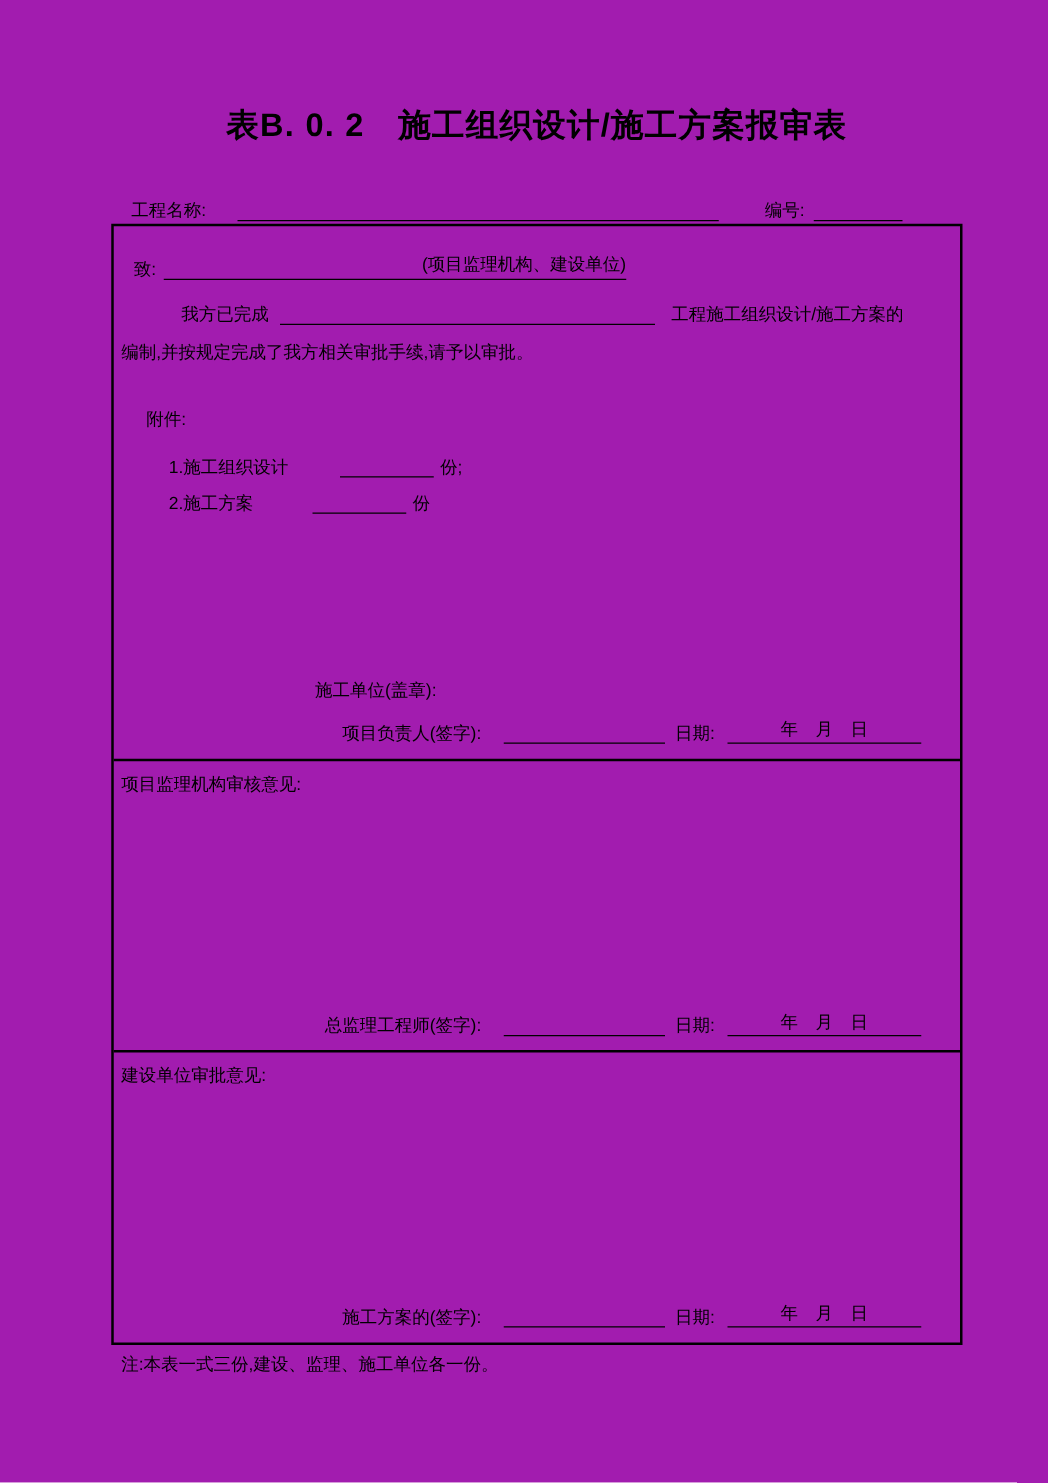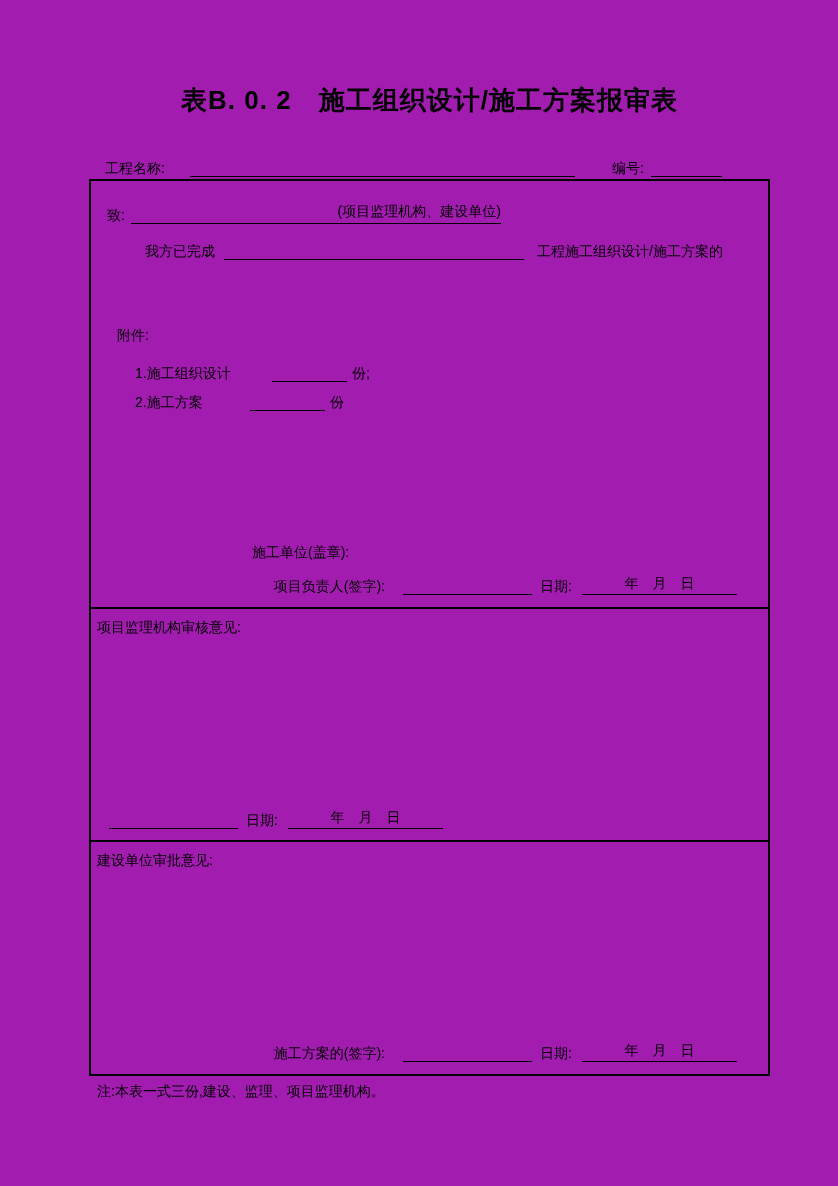--- a/index.html
+++ b/index.html
@@ -89,20 +89,21 @@
         <span>致:</span>
         <span class="u to-line"><span>(项目监理机构、建设单位)</span></span>
       </div>
 
       <div class="row completed-row">
         <span>我方已完成</span>
         <span class="u completed-line"></span>
         <span class="completed-suffix">工程施工组织设计/施工方案的</span>
       </div>
 
+      <div class="statement">编制,并按规定完成了我方相关审批手续,请予以审批。</div>
 
       <div class="att-label">附件:</div>
 
       <div class="row att-row1">
         <span class="att-name1">1.施工组织设计</span>
         <span class="u att-line"></span>
         <span class="att-unit">份;</span>
       </div>
 
       <div class="row att-row2">
@@ -118,34 +119,35 @@
         <span class="u sig-line"></span>
         <span class="date-label">日期:</span>
         <span class="u date-line"><span>年　月　日</span></span>
       </div>
     </div>
 
     <div class="sec sec2">
       <div class="sec-title">项目监理机构审核意见:</div>
       <div class="comment-area"></div>
       <div class="sig-row">
+        <span class="sig-label">总监理工程师(签字):</span>
         <span class="u sig-line"></span>
         <span class="date-label">日期:</span>
         <span class="u date-line"><span>年　月　日</span></span>
       </div>
     </div>
 
     <div class="sec sec3">
       <div class="sec-title">建设单位审批意见:</div>
       <div class="comment-area"></div>
       <div class="sig-row">
         <span class="sig-label">施工方案的(签字):</span>
         <span class="u sig-line"></span>
         <span class="date-label">日期:</span>
         <span class="u date-line"><span>年　月　日</span></span>
       </div>
     </div>
 
   </div>
 
-  <div class="footnote">注:本表一式三份,建设、监理、项目监理机构。</div>
+  <div class="footnote">注:本表一式三份,建设、监理、施工单位各一份。</div>
 
 </div>
 
 </body></html>

